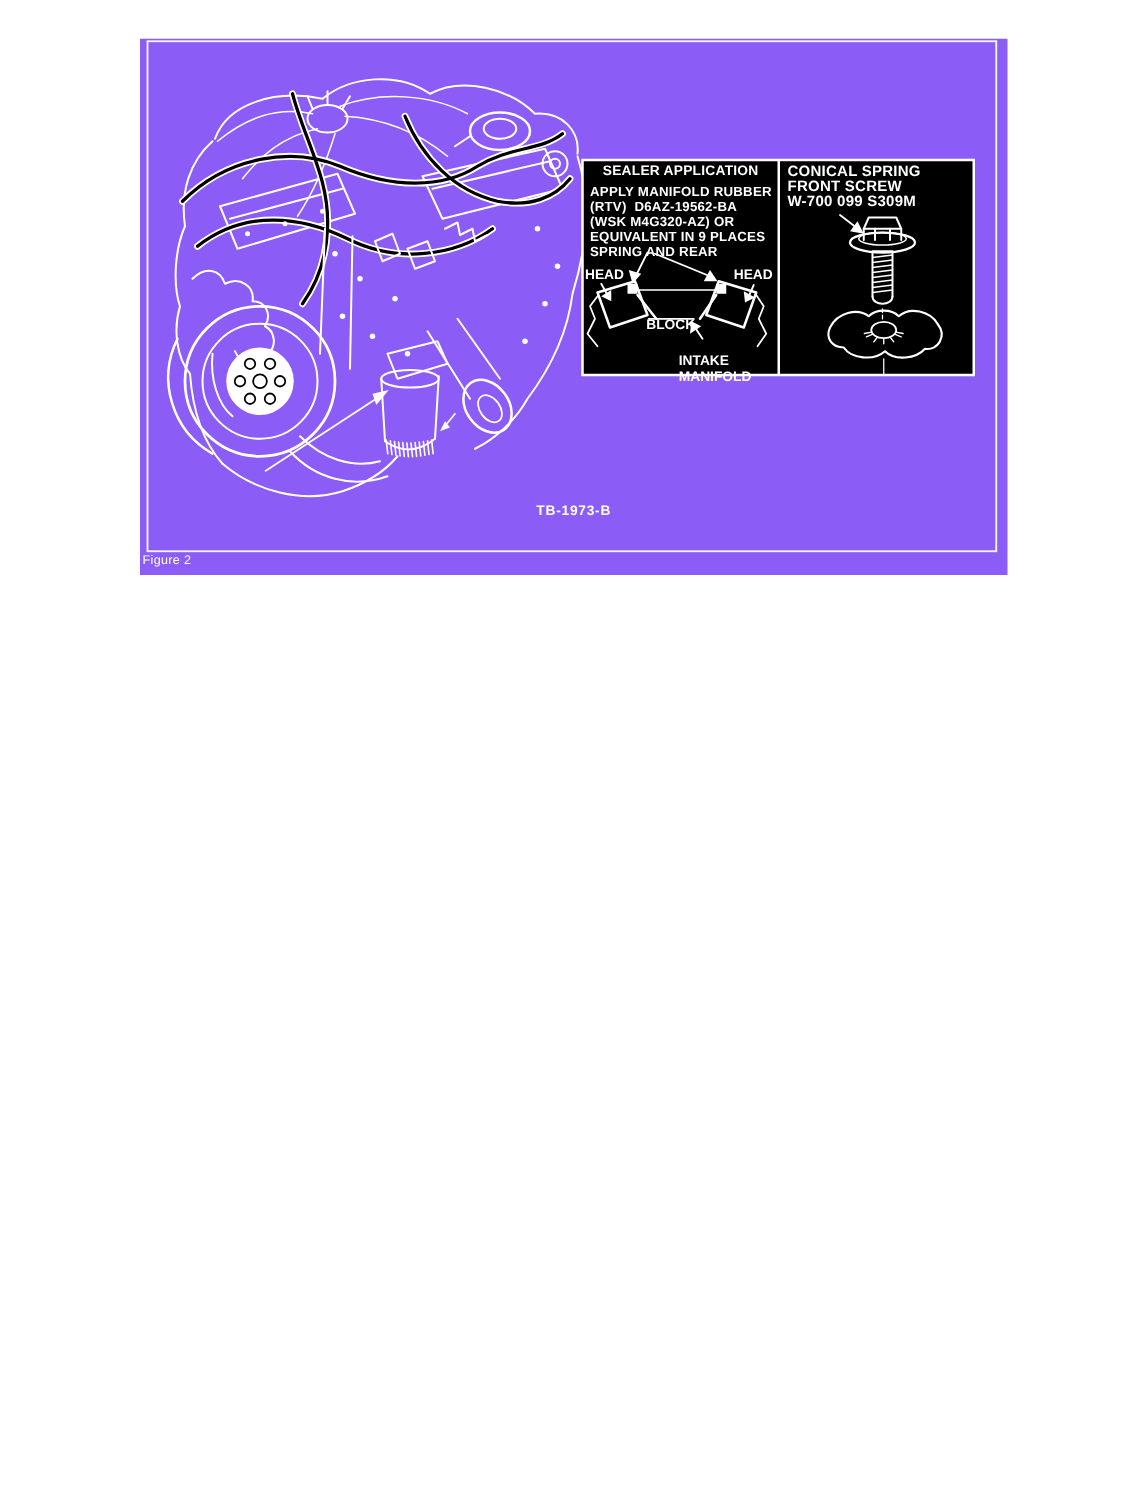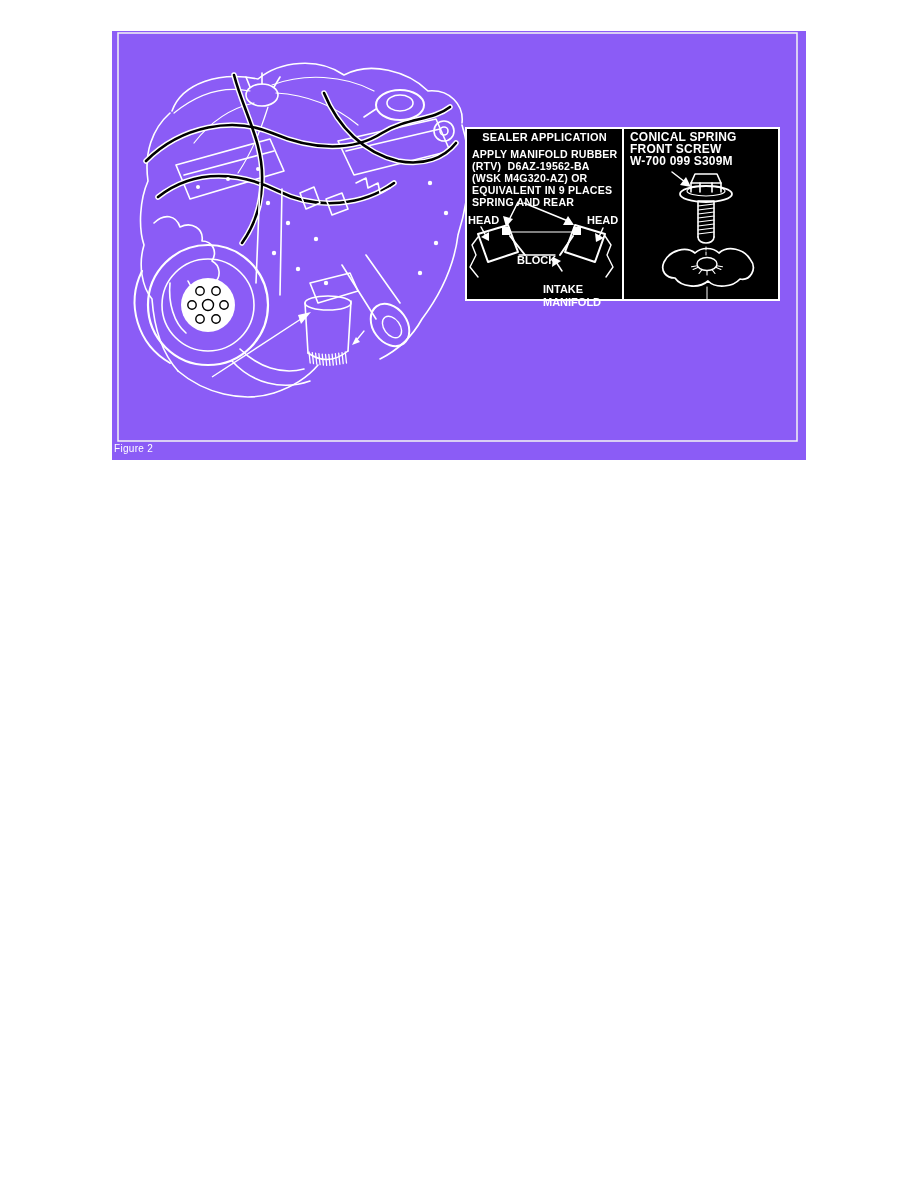--- a/index.html
+++ b/index.html
@@ -196,15 +196,16 @@
 
     <div class="txt head-label" style="left:356px;top:183px">HEAD</div>
     <div class="txt head-label" style="left:475px;top:183px">HEAD</div>
     <div class="txt block-label">BLOCK</div>
     <div class="txt intake-label">INTAKE MANIFOLD</div>
 
     <div class="txt screw-line" style="top:99px">CONICAL SPRING</div>
     <div class="txt screw-line" style="top:111px">FRONT SCREW</div>
     <div class="txt screw-line" style="top:123px">W-700 099 S309M</div>
 
+    <div class="txt tb-number">TB-1973-B</div>
     <div class="txt figure-caption">Figure 2</div>
   </div>
 </div>
 
 </body></html>

